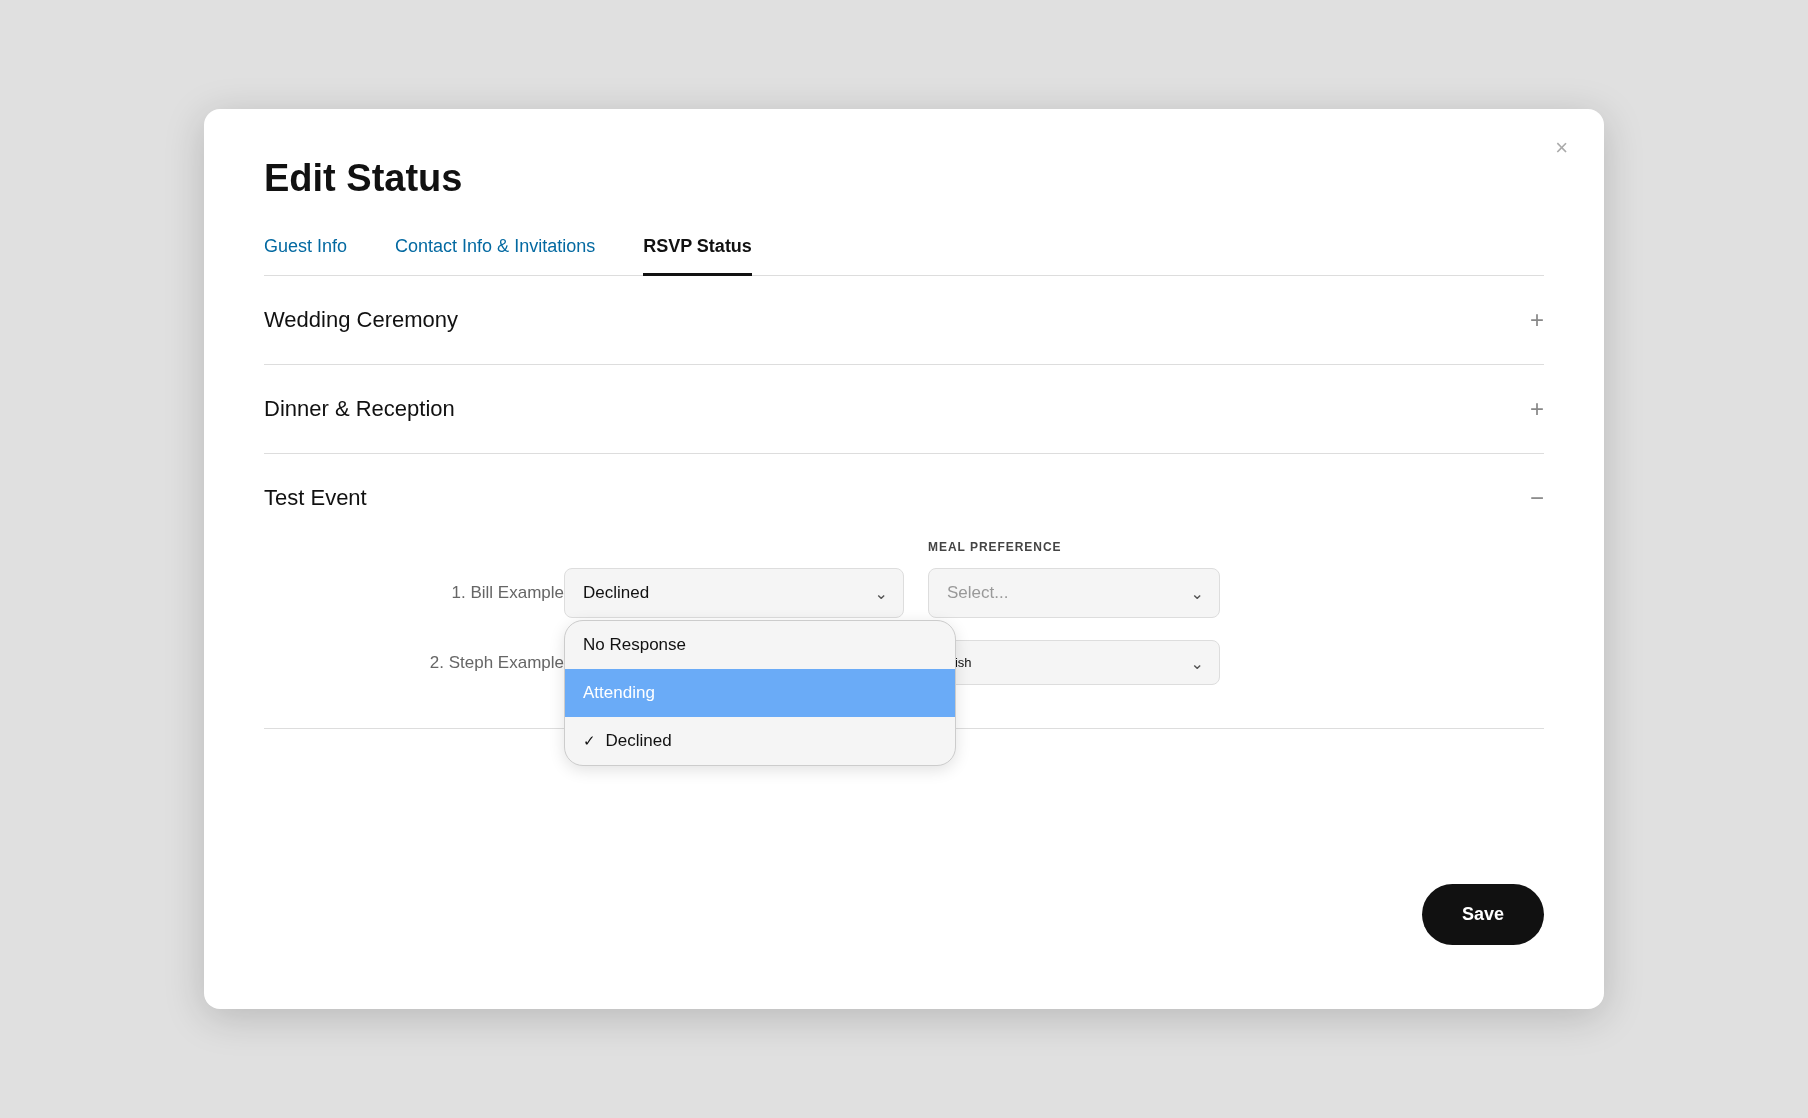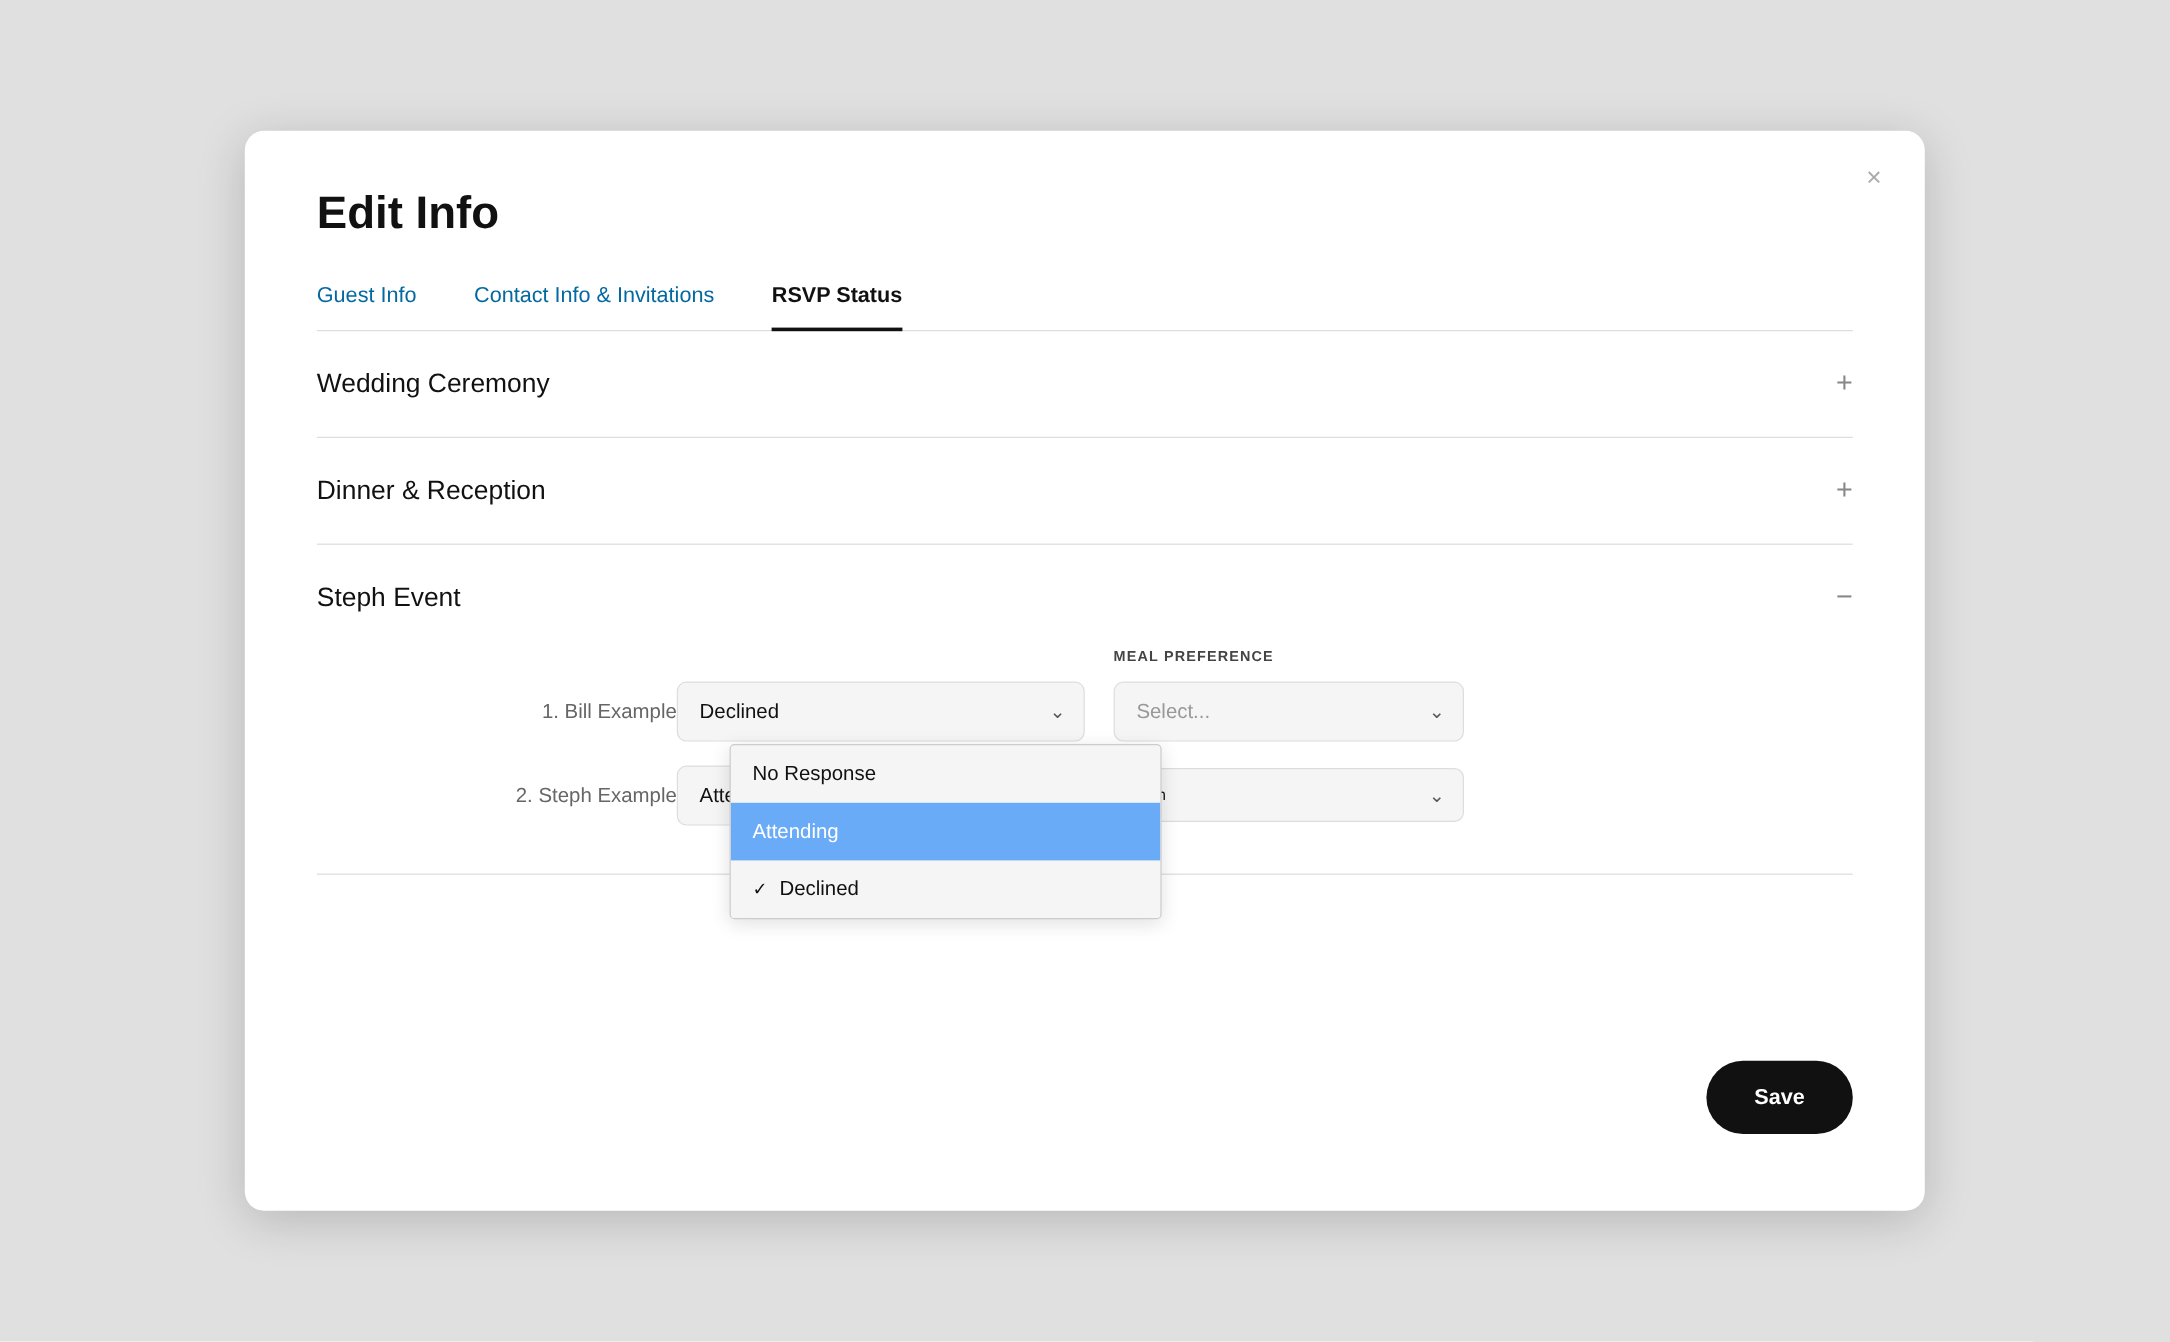--- a/index.html
+++ b/index.html
@@ -170,29 +170,28 @@
     .rsvp-label-spacer {
       width: 340px;
       margin-right: 24px;
     }
 
     
     .dropdown-popup {
       position: absolute;
       top: 100%;
       left: 0;
-      width: 360px;
+      width: 392px;
       background: #f5f5f5;
       border: 1px solid #ccc;
-      border-radius: 4px;
+      border-radius: 19px;
       z-index: 100;
       overflow: hidden;
       box-shadow: 0 4px 16px rgba(0,0,0,0.12);
       margin-top: 2px;
-      margin-left: 44px;
     }
 
     .dropdown-option {
       padding: 14px 18px;
       font-size: 17px;
       color: #111;
       cursor: pointer;
       display: flex;
       align-items: center;
       gap: 8px;
@@ -222,21 +221,21 @@
       font-weight: 600;
       cursor: pointer;
     }
   </style>
 </head>
 <body>
 
 <div class="modal">
   <button class="close-btn">×</button>
 
-  <h1 class="modal-title">Edit Info</h1>
+  <h1 class="modal-title">Edit Status</h1>
 
   <div class="tabs">
     <div class="tab">Guest Info</div>
     <div class="tab">Contact Info &amp; Invitations</div>
     <div class="tab active">RSVP Status</div>
   </div>
 
   <div class="content">
 
     <div class="section">
@@ -244,21 +243,21 @@
       <span class="section-icon">+</span>
     </div>
 
     <div class="section">
       <span class="section-title">Dinner &amp; Reception</span>
       <span class="section-icon">+</span>
     </div>
 
     <div class="event-section">
       <div class="event-header">
-        <span class="event-title">Steph Event</span>
+        <span class="event-title">Test Event</span>
         <span class="event-icon">−</span>
       </div>
 
       <div class="guest-row-labels">
         <div class="rsvp-label-spacer"></div>
         <div class="meal-label">MEAL PREFERENCE</div>
       </div>
 
       <div class="guest-row">
         <div class="guest-name">1. Bill Example</div>

